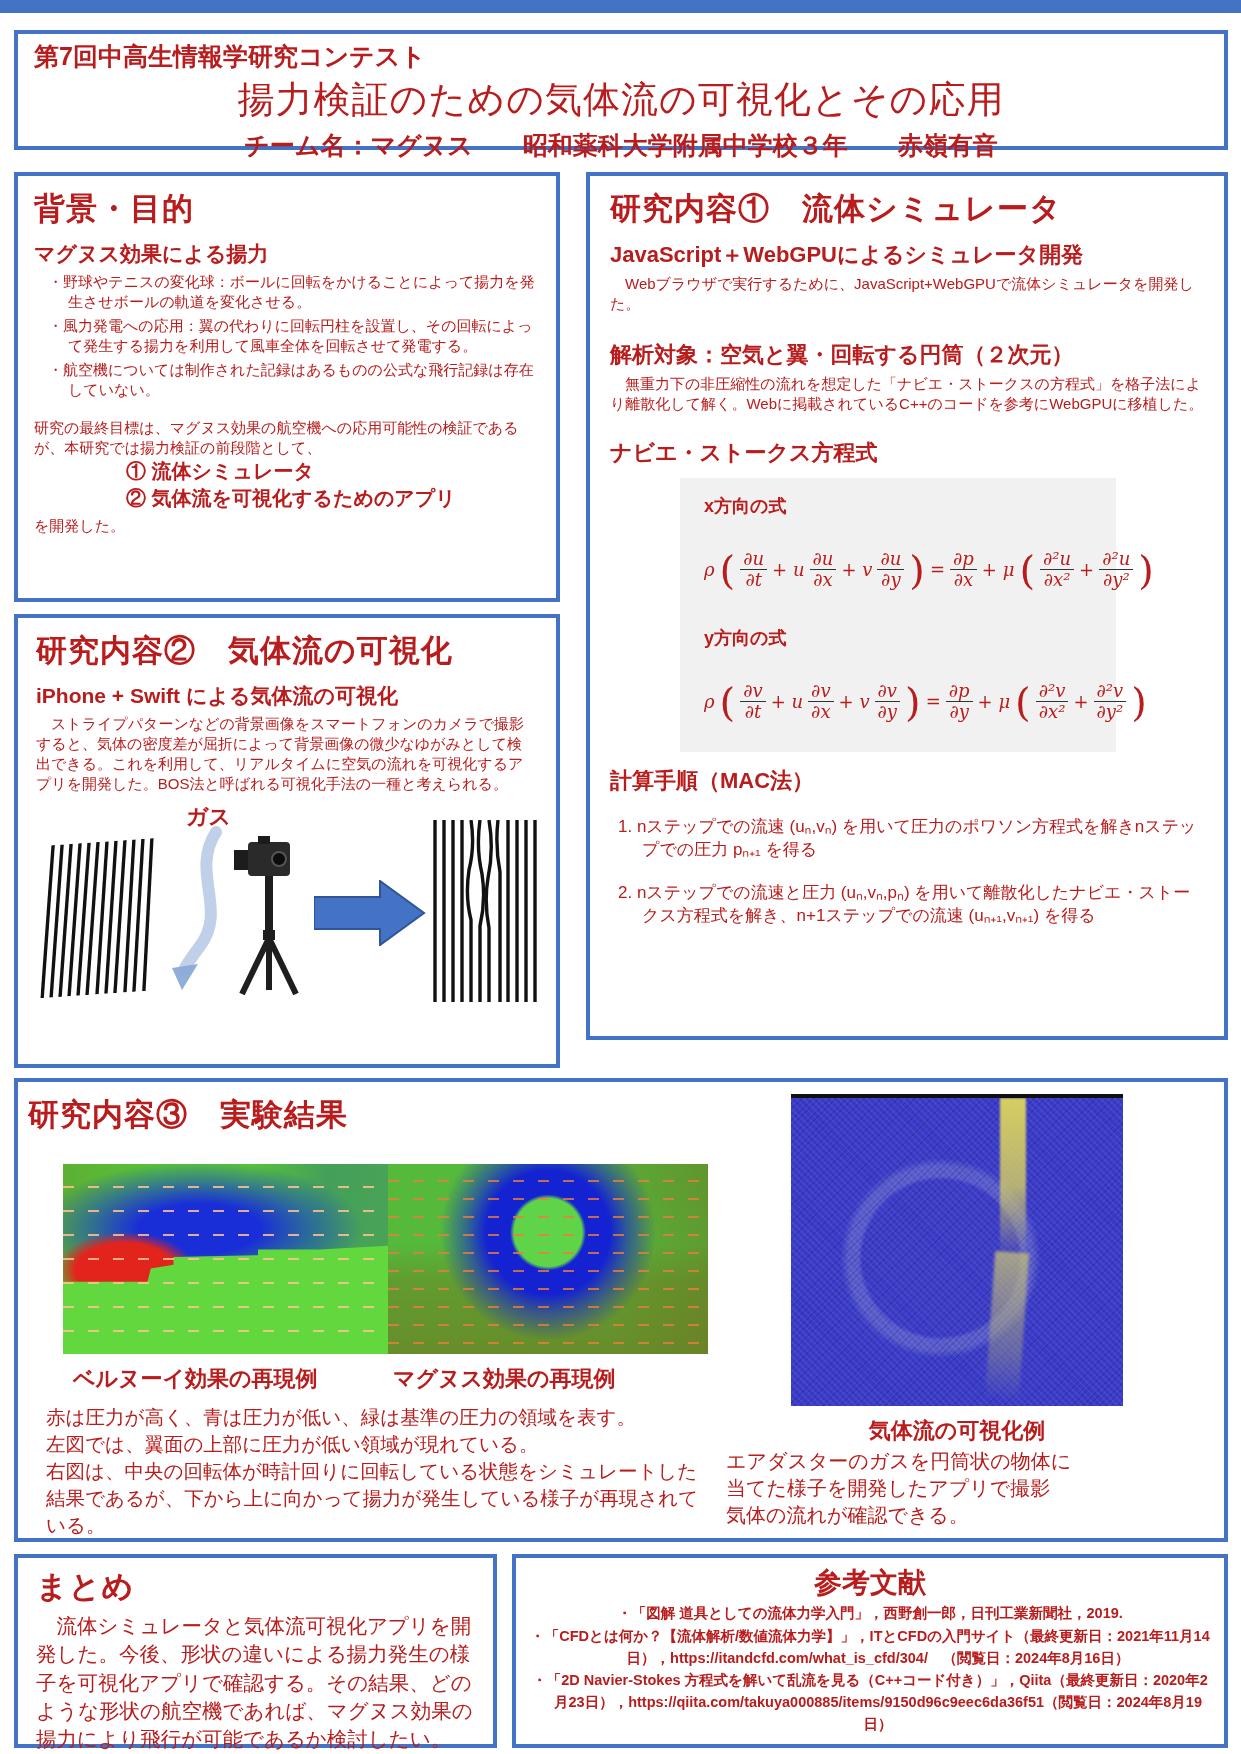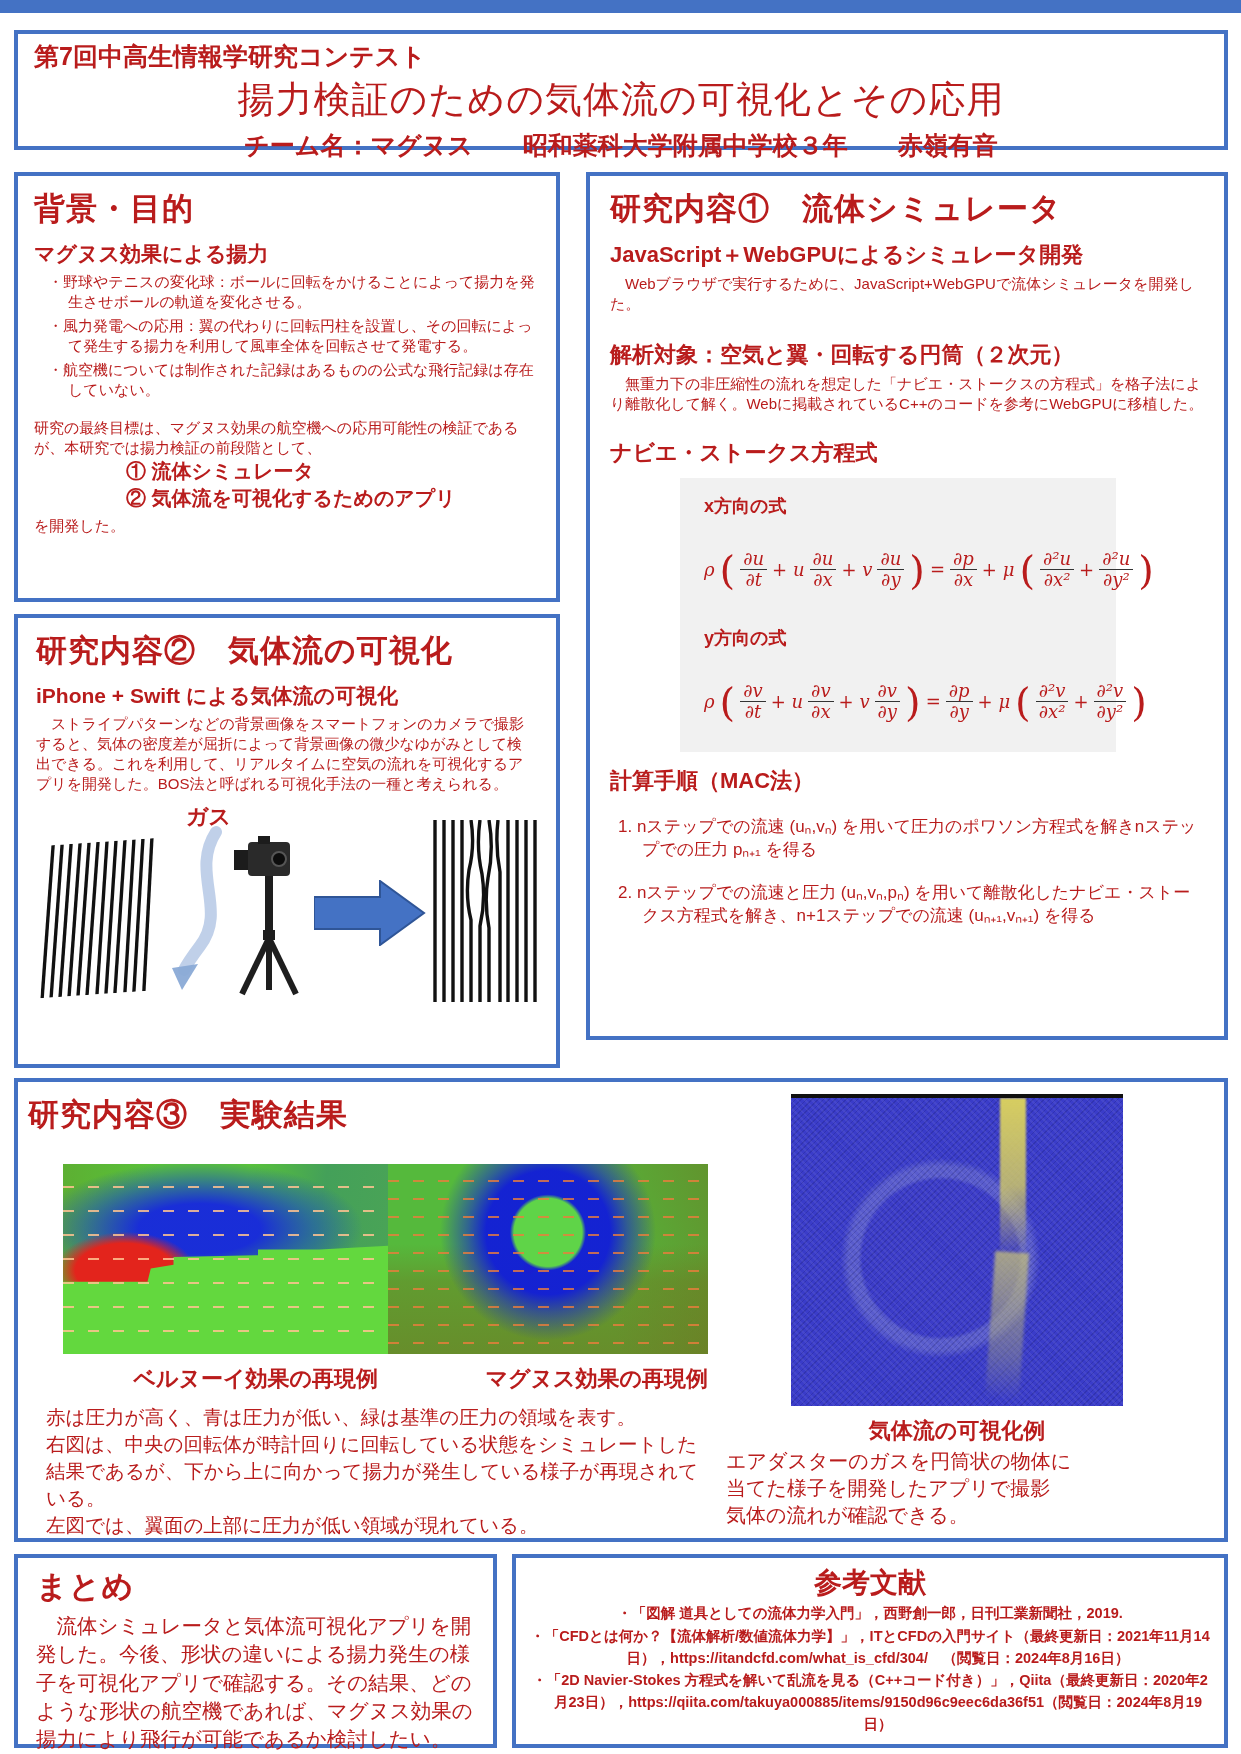--- a/index.html
+++ b/index.html
@@ -77,21 +77,21 @@
     clip-path:polygon(0 100%,0 62%,26% 62%,27% 55%,34% 53%,34% 49%,60% 48%,60% 45%,79% 45%,100% 43%,100% 100%);
   }
   .streamlines { position:absolute; inset:0;
     background:repeating-linear-gradient(to bottom, transparent 0 22px, rgba(255,195,145,.85) 22px 24px);
     -webkit-mask-image:repeating-linear-gradient(90deg, #000 0 11px, transparent 11px 25px);
     mask-image:repeating-linear-gradient(90deg, #000 0 11px, transparent 11px 25px);
   }
   .streamlines.warm {
     background:repeating-linear-gradient(to bottom, transparent 0 16px, rgba(235,125,60,.8) 16px 18px);
   }
-  .caption { position:absolute; top:282px; font-size:22px; font-weight:bold; text-align:right; }
+  .caption { position:absolute; top:282px; font-size:22px; font-weight:bold; text-align:left; }
   #cap-left { left:55px; width:305px; }
   #cap-right { left:375px; width:315px; }
   #res-text { position:absolute; left:28px; top:322px; width:660px; font-size:19.5px; line-height:1.38; }
   
   #gas-photo { position:absolute; left:773px; top:12px; width:332px; height:312px;
     background-color:#3a3cc9; border-top:4px solid #101010; box-sizing:border-box; overflow:hidden;
     background-image:
       repeating-linear-gradient(45deg, rgba(255,255,255,.06) 0 2px, rgba(0,0,0,0) 2px 5px),
       repeating-linear-gradient(-45deg, rgba(10,10,70,.18) 0 1px, rgba(0,0,0,0) 1px 4px),
       radial-gradient(circle at 45% 52%, rgba(60,60,200,.8) 0 78px, rgba(170,175,215,.28) 82px 92px, rgba(60,60,200,0) 100px);
@@ -315,22 +315,22 @@
     </div>
     <div class="sim-img" id="sim-right">
       <div class="streamlines warm"></div>
     </div>
 
     <div class="caption" id="cap-left">ベルヌーイ効果の再現例</div>
     <div class="caption" id="cap-right">マグヌス効果の再現例</div>
 
     <div id="res-text">
       <div>赤は圧力が高く、青は圧力が低い、緑は基準の圧力の領域を表す。</div>
+      <div>左図では、翼面の上部に圧力が低い領域が現れている。</div>
       <div>右図は、中央の回転体が時計回りに回転している状態をシミュレートした結果であるが、下から上に向かって揚力が発生している様子が再現されている。</div>
-      <div>左図では、翼面の上部に圧力が低い領域が現れている。</div>
     </div>
 
     <div id="gas-photo">
       <div class="gas-streak"></div>
       <div class="gas-streak2"></div>
     </div>
     <div id="photo-cap">気体流の可視化例</div>
     <div id="photo-text">
       <div>エアダスターのガスを円筒状の物体に</div>
       <div>当てた様子を開発したアプリで撮影</div>

